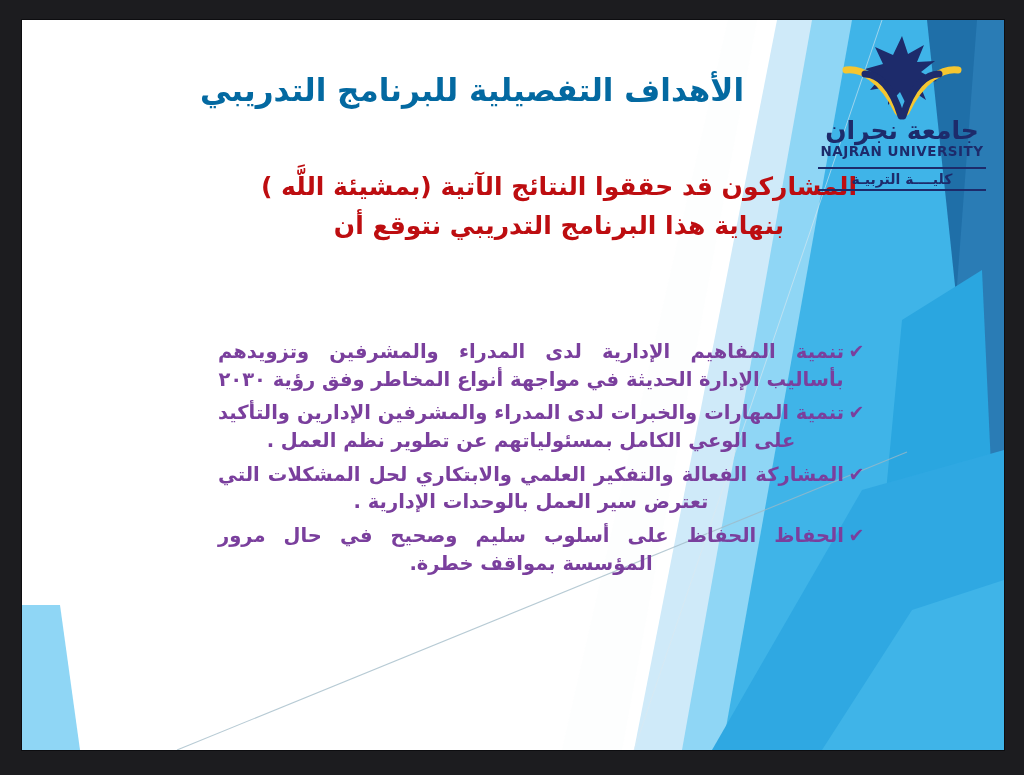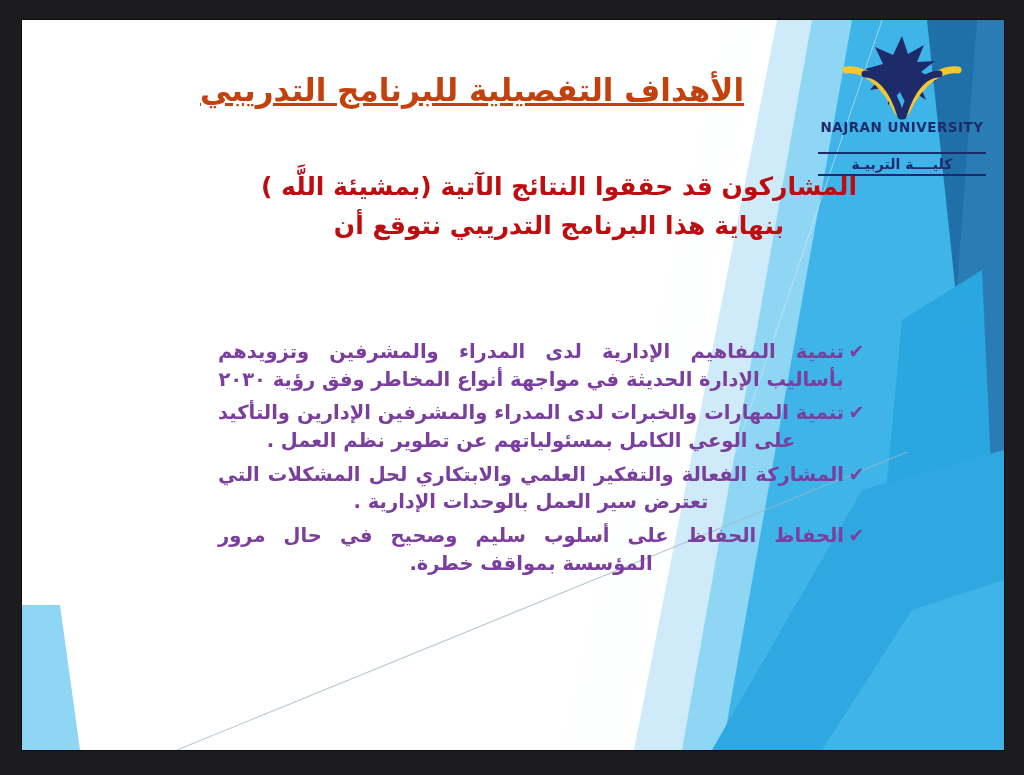--- a/index.html
+++ b/index.html
@@ -62,21 +62,21 @@
     direction: rtl;
   }
   #logo-name-en {
     font-size: 13.5px;
     font-weight: 700;
     color: #1d2b6b;
     letter-spacing: 0.5px;
     line-height: 1.1;
     direction: ltr;
     border-bottom: 2px solid #1d2b6b;
-    padding-bottom: 17px;
+    padding-bottom: 8px;
     display: block;
   }
   #logo-college {
     font-size: 14px;
     font-weight: 700;
     color: #1d2b6b;
     letter-spacing: 2px;
     line-height: 1.2;
     margin-top: 2px;
     direction: rtl;
@@ -92,24 +92,23 @@
   }
 
   #page-title {
     position: absolute;
     right: 182px;
     top: 26px;
     width: 700px;
     text-align: center;
     font-size: 31px;
     font-weight: 700;
-    color: #c2410c;
+    color: #0369a1;
     line-height: 1.5;
     direction: rtl;
-    text-decoration: underline;
   }
 
   #subtitle-block {
     position: absolute;
     right: 100px;
     top: 148px;
     width: 690px;
     text-align: center;
     direction: rtl;
   }
@@ -199,20 +198,21 @@
         <polygon fill="#1d2b6b" points="66,2 72,20 88,11 81,28 99,27 85,38 101,47 83,49 90,66 75,56 72,74 64,58 52,71 52,53 34,56 45,43 29,35 47,30 39,13 57,21"></polygon>
 
         <path d="M10,36 C24,34 46,44 62,78" stroke="#f5c630" stroke-width="7" fill="none" stroke-linecap="round"></path>
 
         <path d="M122,36 C108,34 86,44 70,78" stroke="#f5c630" stroke-width="7" fill="none" stroke-linecap="round"></path>
 
         <path d="M29,40 C42,40 56,52 65,82" stroke="#1d2b6b" stroke-width="7" fill="none" stroke-linecap="round"></path>
 
         <path d="M103,40 C90,40 76,52 67,82" stroke="#1d2b6b" stroke-width="7" fill="none" stroke-linecap="round"></path>
       </svg>
+      <div id="logo-name-ar">جامعة نجران</div>
       <div id="logo-name-en">NAJRAN UNIVERSITY</div>
       <div id="logo-college">كليــــة التربيـة</div>
     </div>
 
     <div id="content">
 
       <h1 id="page-title">الأهداف التفصيلية للبرنامج التدريبي</h1>
 
       <div id="subtitle-block">
         <div class="subtitle-line">المشاركون قد حققوا النتائج الآتية (بمشيئة اللَّه )</div>

